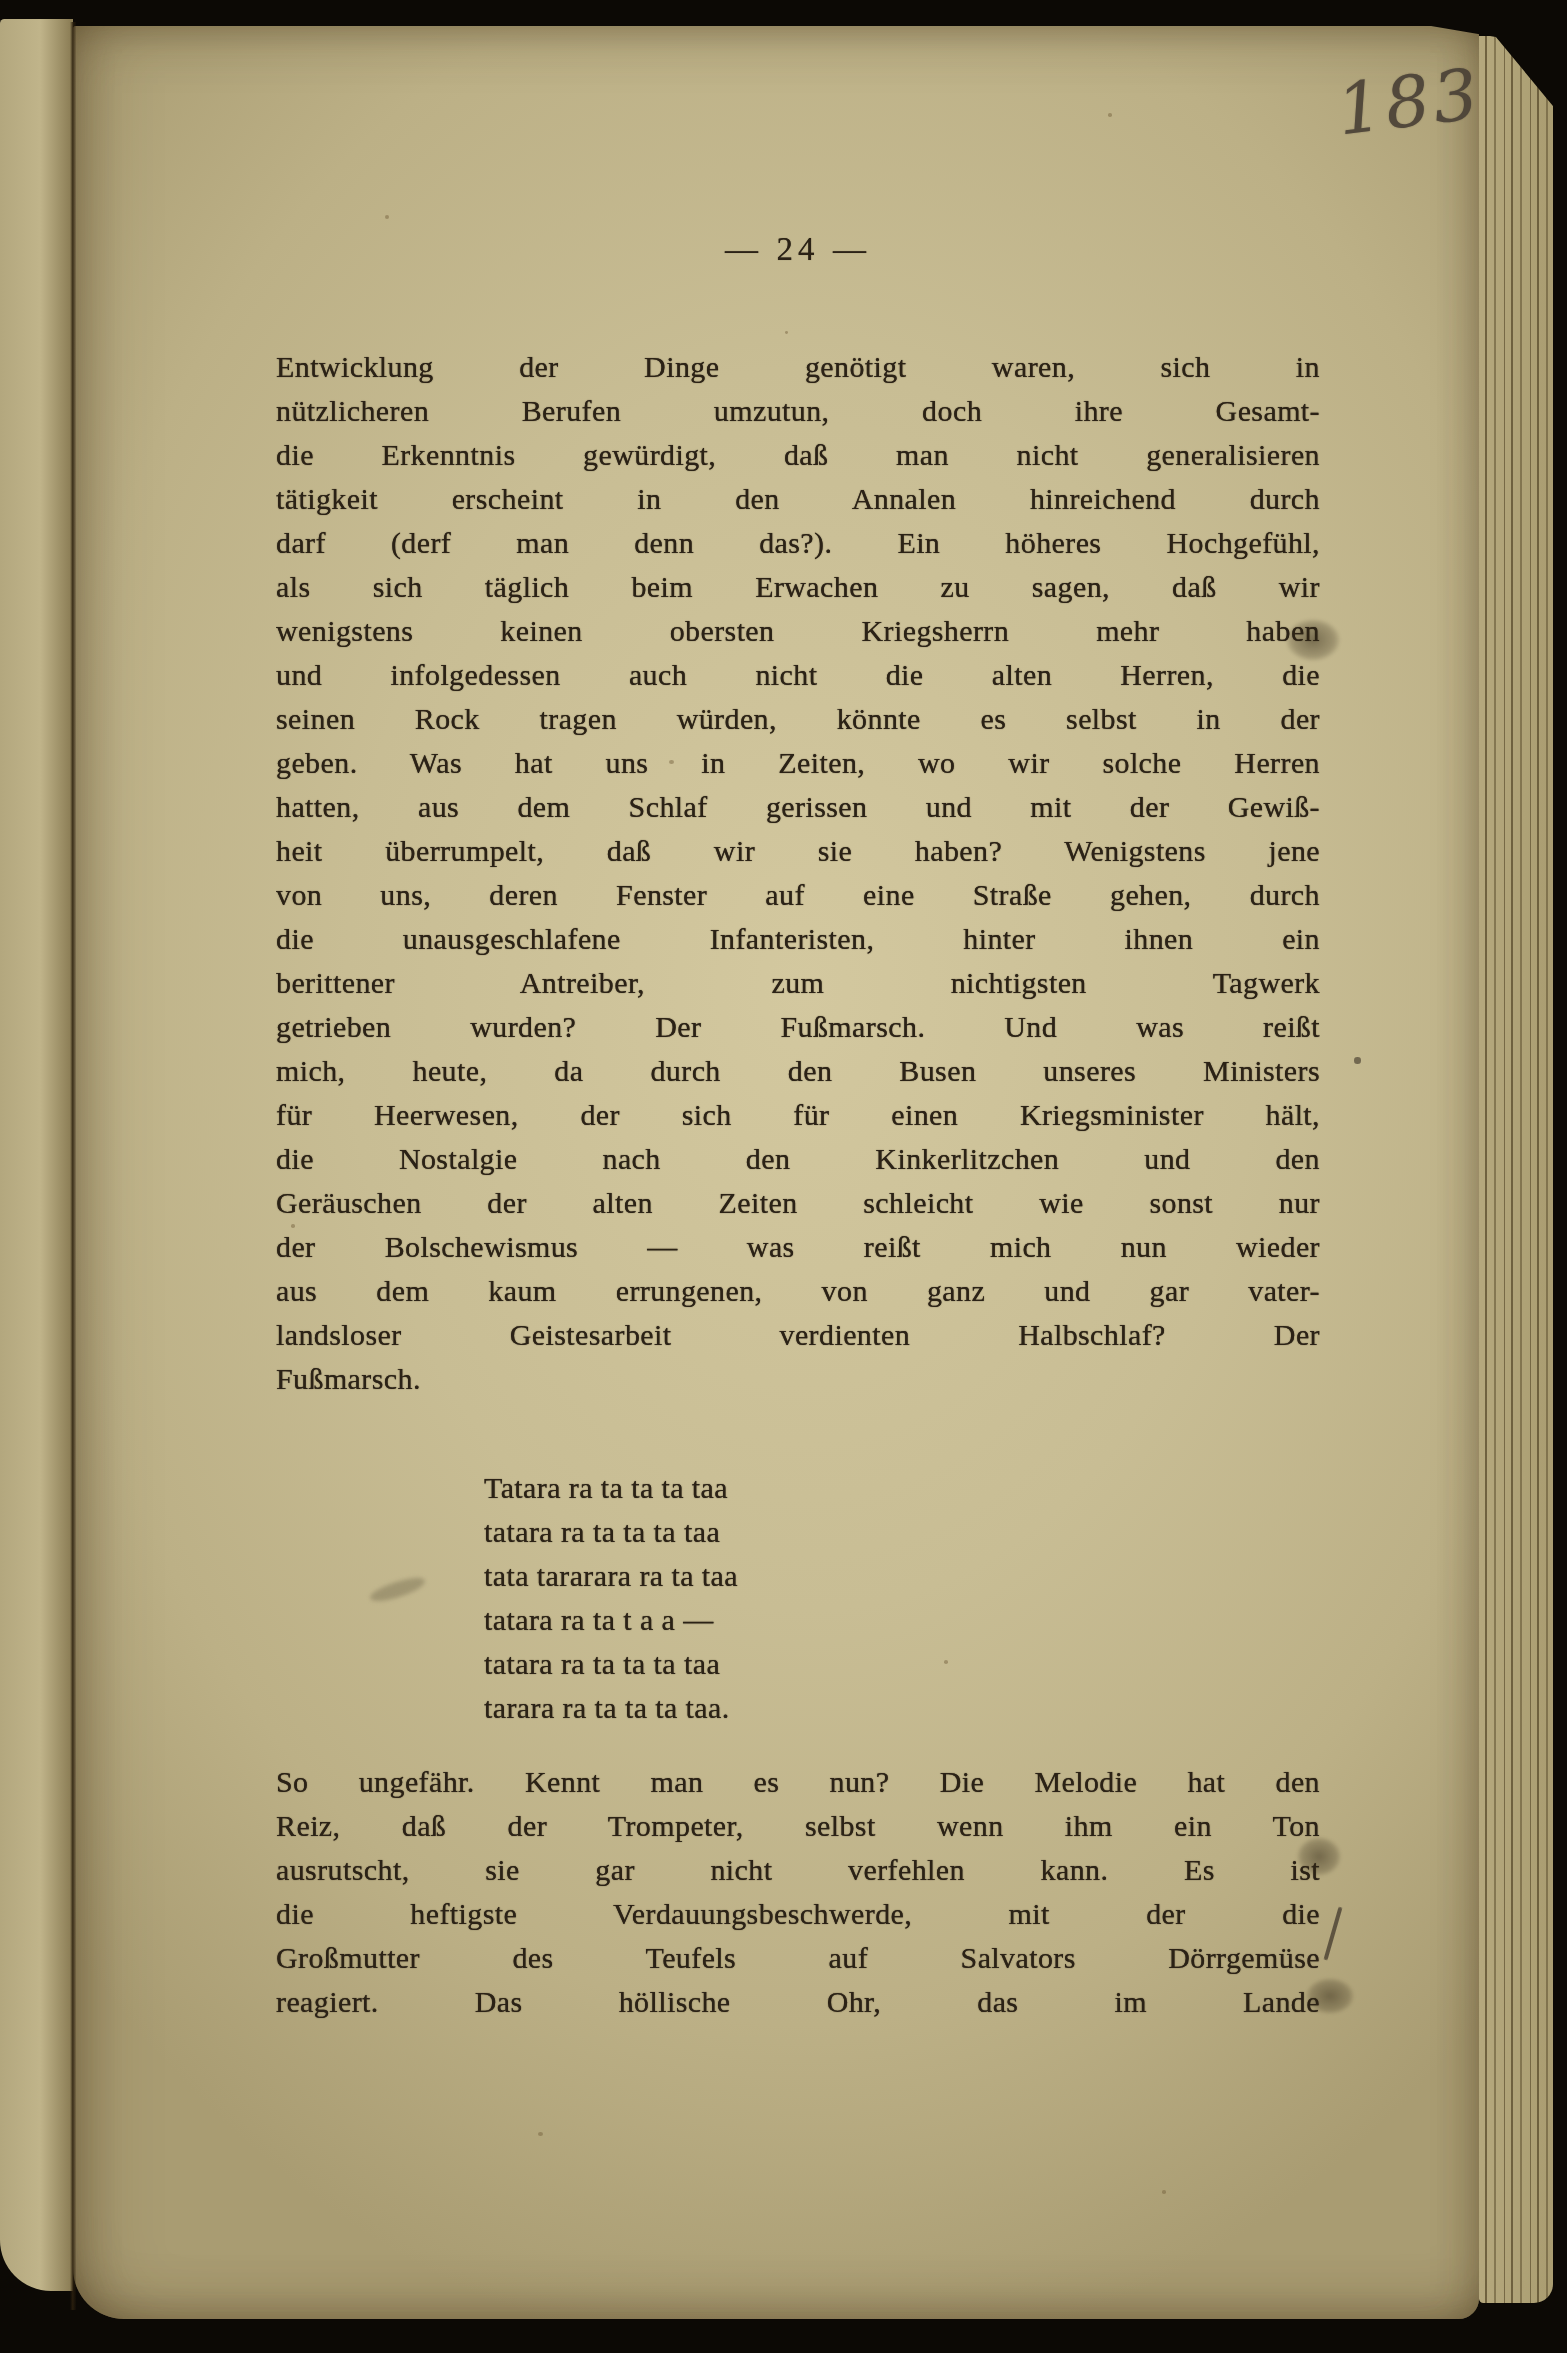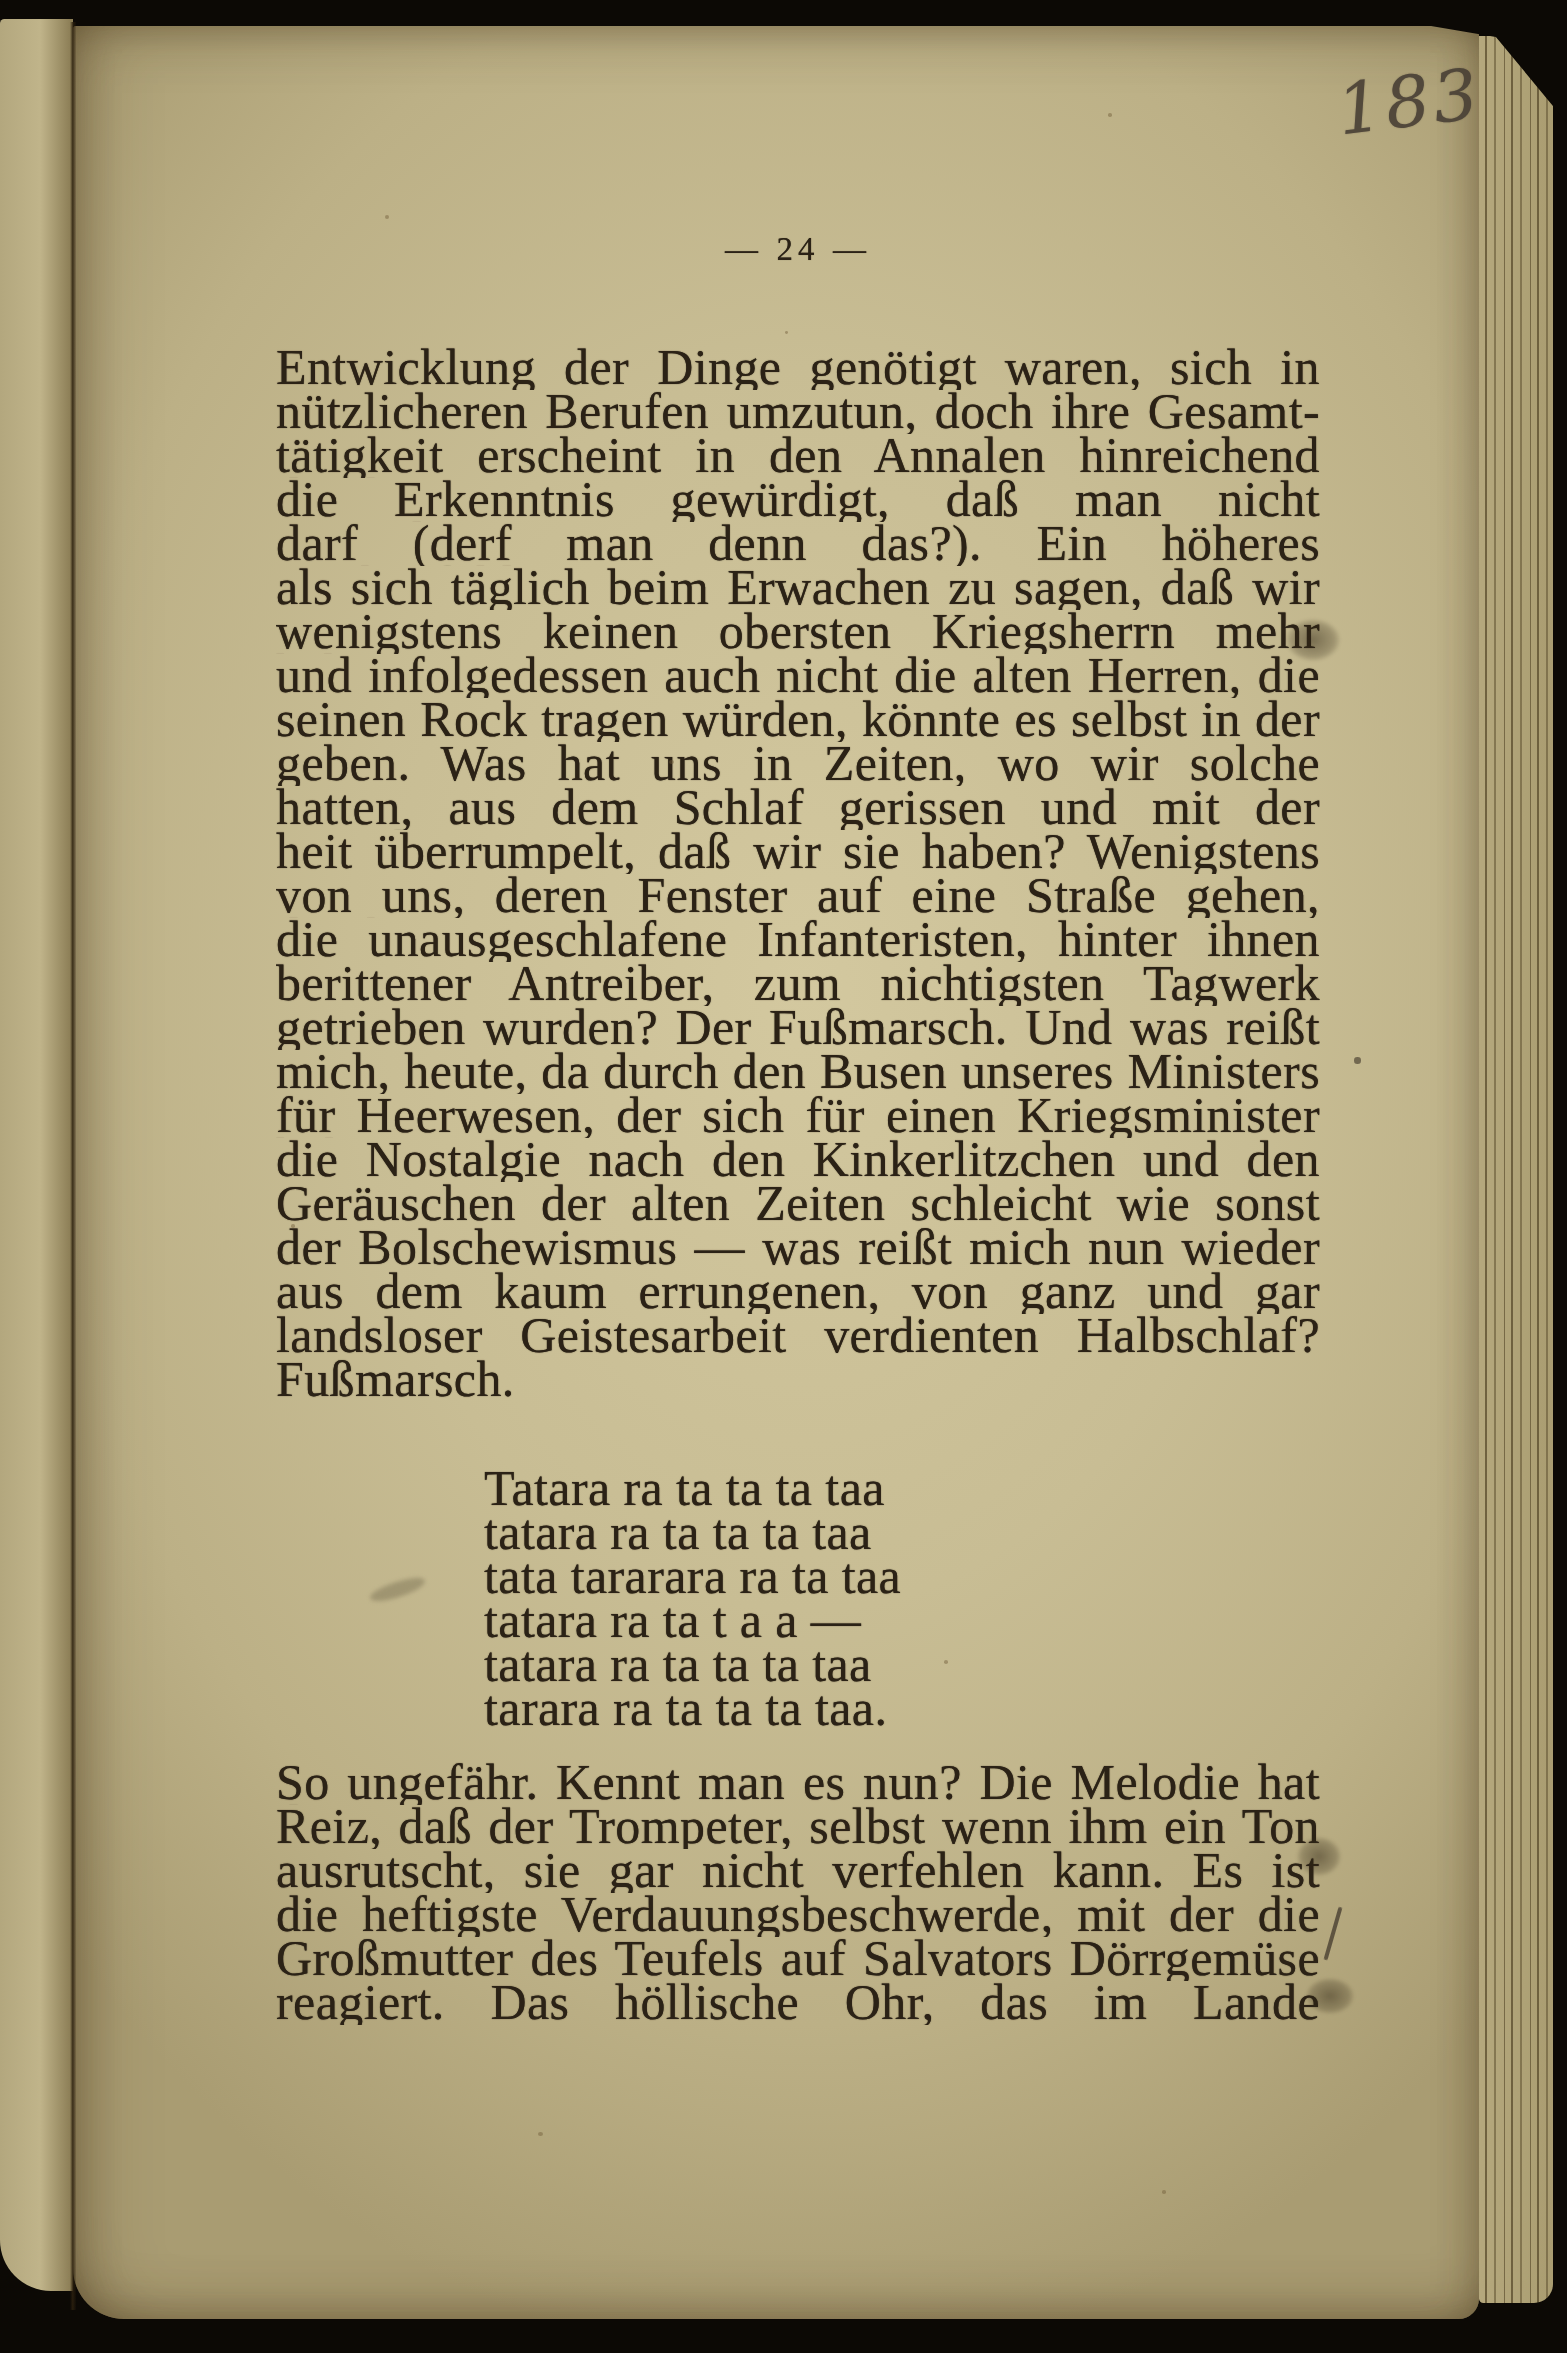--- a/index.html
+++ b/index.html
@@ -41,21 +41,21 @@
         font-family:"DejaVu Serif",serif;color:#4a4136;letter-spacing:3.6px;
         transform:rotate(-7deg);text-shadow:0 0 1.5px rgba(74,65,54,.55);opacity:.92;}
 
   
   .pagenum{position:absolute;left:203px;top:205px;width:1044px;text-align:center;
            font-size:33px;color:#2b2216;letter-spacing:5.1px;
            text-shadow:0 0 0.7px rgba(43,34,22,.8);}
 
   
   .para,.verse{position:absolute;left:203px;width:1044px;color:#2b2216;
-               font-size:50px;letter-spacing:0.4px;}
+               font-size:30px;letter-spacing:0.4px;}
   .p1{top:320px;}
   .verse{left:367px;top:1441px;width:668px;margin-left:44px;}
   .p2{top:1735px;}
   .line{height:44px;line-height:42px;overflow:hidden;text-align:justify;
         text-shadow:0 0 0.7px rgba(43,34,22,.85), 0 0 1.5px rgba(43,34,22,.25);}
   .line::after{content:"";display:inline-block;width:100%;height:0;}
   .line.nojust{text-align:left;}
   .line.nojust::after{display:none;}
   .vline{height:44px;line-height:42px;overflow:hidden;text-align:left;
          text-shadow:0 0 0.7px rgba(43,34,22,.85), 0 0 1.5px rgba(43,34,22,.25);}
@@ -85,22 +85,22 @@
   <div class="strip"></div>
 
   <div class="page">
     <div class="hand">183</div>
 
     <div class="pagenum">— 24 —</div>
 
     <div class="para p1">
         <div class="line">Entwicklung der Dinge genötigt waren, sich in</div>
         <div class="line">nützlicheren Berufen umzutun, doch ihre Gesamt-</div>
+        <div class="line">die Erkenntnis gewürdigt, daß man nicht generalisieren</div>
         <div class="line">tätigkeit erscheint in den Annalen hinreichend durch</div>
-        <div class="line">die Erkenntnis gewürdigt, daß man nicht generalisieren</div>
         <div class="line">darf (derf man denn das?). Ein höheres Hochgefühl,</div>
         <div class="line">als sich täglich beim Erwachen zu sagen, daß wir</div>
         <div class="line">wenigstens keinen obersten Kriegsherrn mehr haben</div>
         <div class="line">und infolgedessen auch nicht die alten Herren, die</div>
         <div class="line">seinen Rock tragen würden, könnte es selbst in der</div>
         <div class="line">geben. Was hat uns in Zeiten, wo wir solche Herren</div>
         <div class="line">hatten, aus dem Schlaf gerissen und mit der Gewiß-</div>
         <div class="line">heit überrumpelt, daß wir sie haben? Wenigstens jene</div>
         <div class="line">von uns, deren Fenster auf eine Straße gehen, durch</div>
         <div class="line">die unausgeschlafene Infanteristen, hinter ihnen ein</div>

